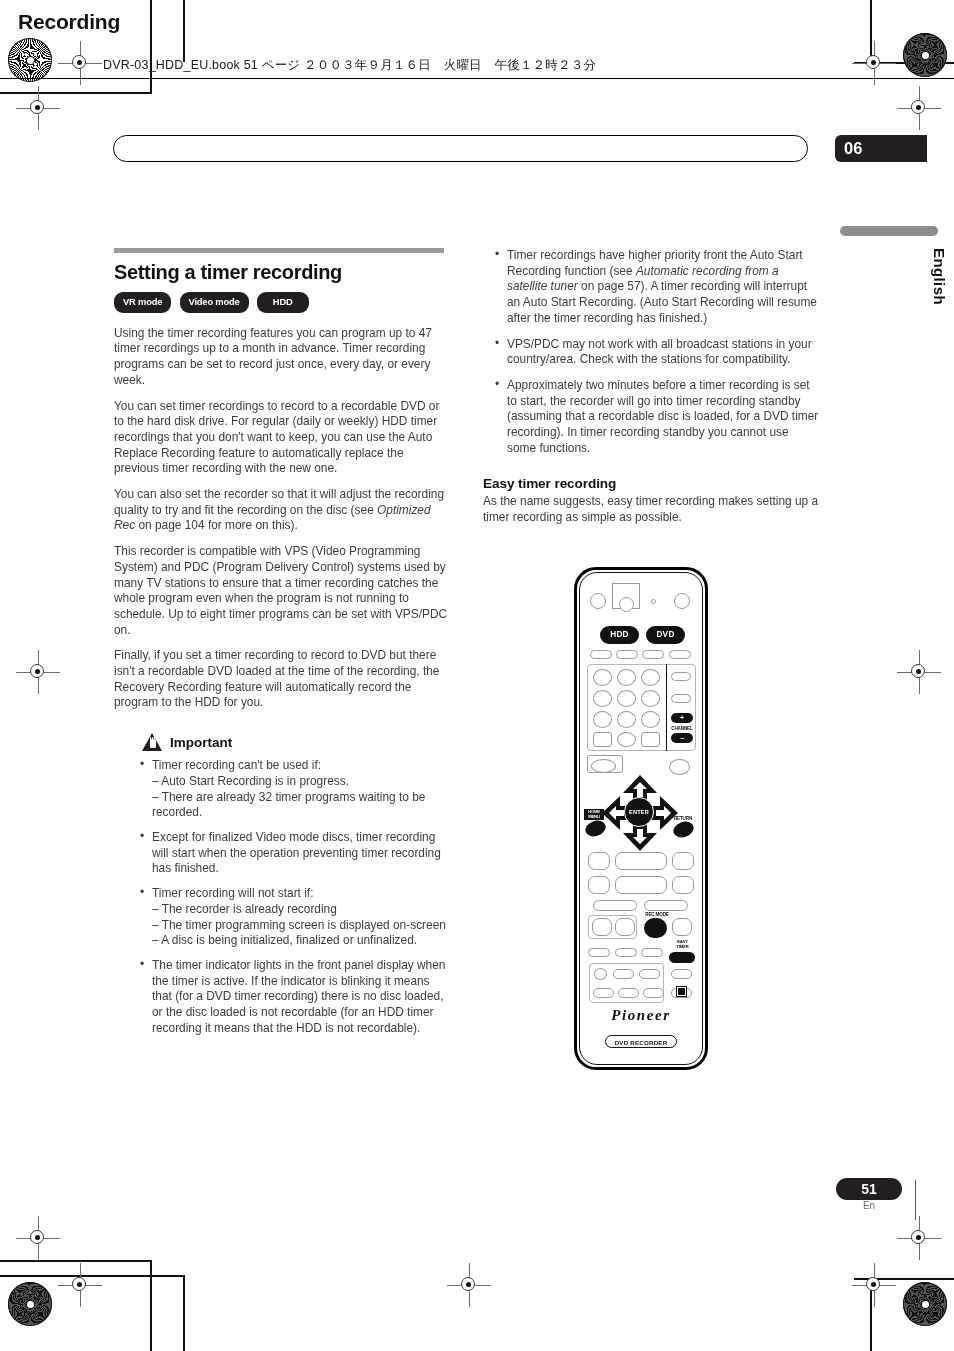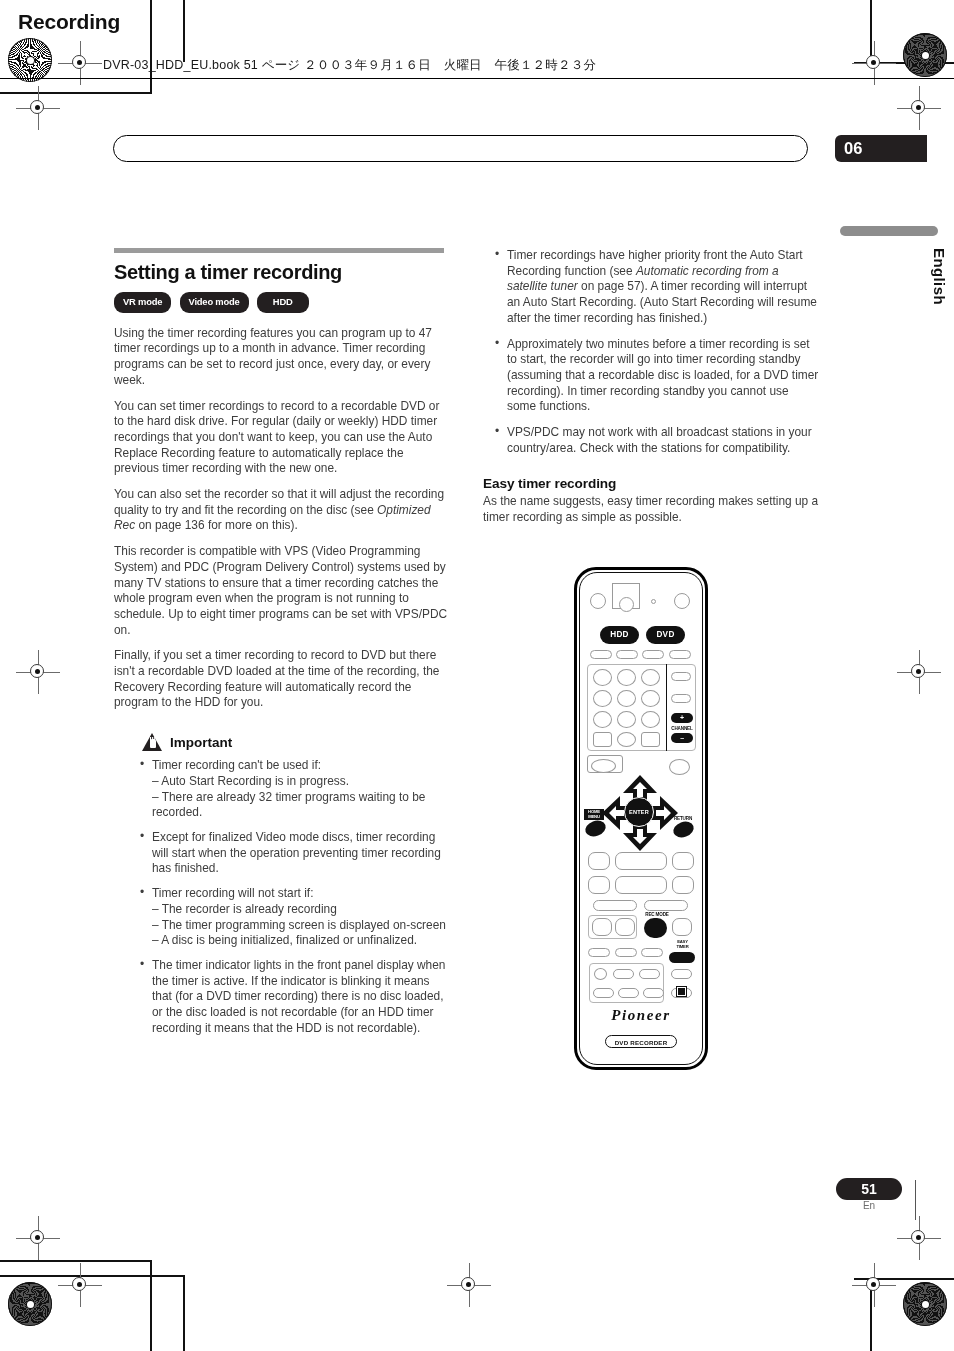--- a/index.html
+++ b/index.html
@@ -497,21 +497,21 @@
 
   <div class="badges">
     <span class="badge">VR mode</span>
     <span class="badge">Video mode</span>
     <span class="badge wide">HDD</span>
   </div>
 
   <p class="body">Using the timer recording features you can program up to 47 timer recordings up to a month in advance. Timer recording programs can be set to record just once, every day, or every week.</p>
   <p class="body">You can set timer recordings to record to a recordable DVD or to the hard disk drive. For regular (daily or weekly) HDD timer recordings that you don't want to keep, you can use the Auto Replace Recording feature to automatically replace the previous timer recording with the new one.</p>
 
-  <p class="body"><span>You can also set the recorder so that it will adjust the recording quality to try and fit the recording on the disc (see </span><span class="ital">Optimized Rec</span><span> on page 136 for more on this).</span></p>
+  <p class="body"><span>You can also set the recorder so that it will adjust the recording quality to try and fit the recording on the disc (see </span><span class="ital">Optimized Rec</span><span> on page 104 for more on this).</span></p>
 
   <p class="body">This recorder is compatible with VPS (Video Programming System) and PDC (Program Delivery Control) systems used by many TV stations to ensure that a timer recording catches the whole program even when the program is not running to schedule. Up to eight timer programs can be set with VPS/PDC on.</p>
   <p class="body">Finally, if you set a timer recording to record to DVD but there isn't a recordable DVD loaded at the time of the recording, the Recovery Recording feature will automatically record the program to the HDD for you.</p>
 
   <div class="important-head">
     <div class="warn-tri"></div>
     <div class="warn-hand"></div>
     <div class="important-label">Important</div>
   </div>
 
@@ -532,22 +532,22 @@
     </li>
     <li>
       <span>The timer indicator lights in the front panel display when the timer is active. If the indicator is blinking it means that (for a DVD timer recording) there is no disc loaded, or the disc loaded is not recordable (for an HDD timer recording it means that the HDD is not recordable).</span>
     </li>
   </ul>
 </div>
 
 <div class="col col-right">
   <ul class="bullets flush">
     <li><span>Timer recordings have higher priority front the Auto Start Recording function (see </span><span class="ital">Automatic recording from a satellite tuner</span><span> on page 57). A timer recording will interrupt an Auto Start Recording. (Auto Start Recording will resume after the timer recording has finished.)</span></li>
+    <li><span>VPS/PDC may not work with all broadcast stations in your country/area. Check with the stations for compatibility.</span></li>
     <li><span>Approximately two minutes before a timer recording is set to start, the recorder will go into timer recording standby (assuming that a recordable disc is loaded, for a DVD timer recording). In timer recording standby you cannot use some functions.</span></li>
-    <li><span>VPS/PDC may not work with all broadcast stations in your country/area. Check with the stations for compatibility.</span></li>
   </ul>
 
   <h2 class="sub-title">Easy timer recording</h2>
   <p class="body">As the name suggests, easy timer recording makes setting up a timer recording as simple as possible.</p>
 </div>
 
 <div class="remote-wrap">
   <div class="remote-body"></div>
   <div class="remote-inner"></div>
 

